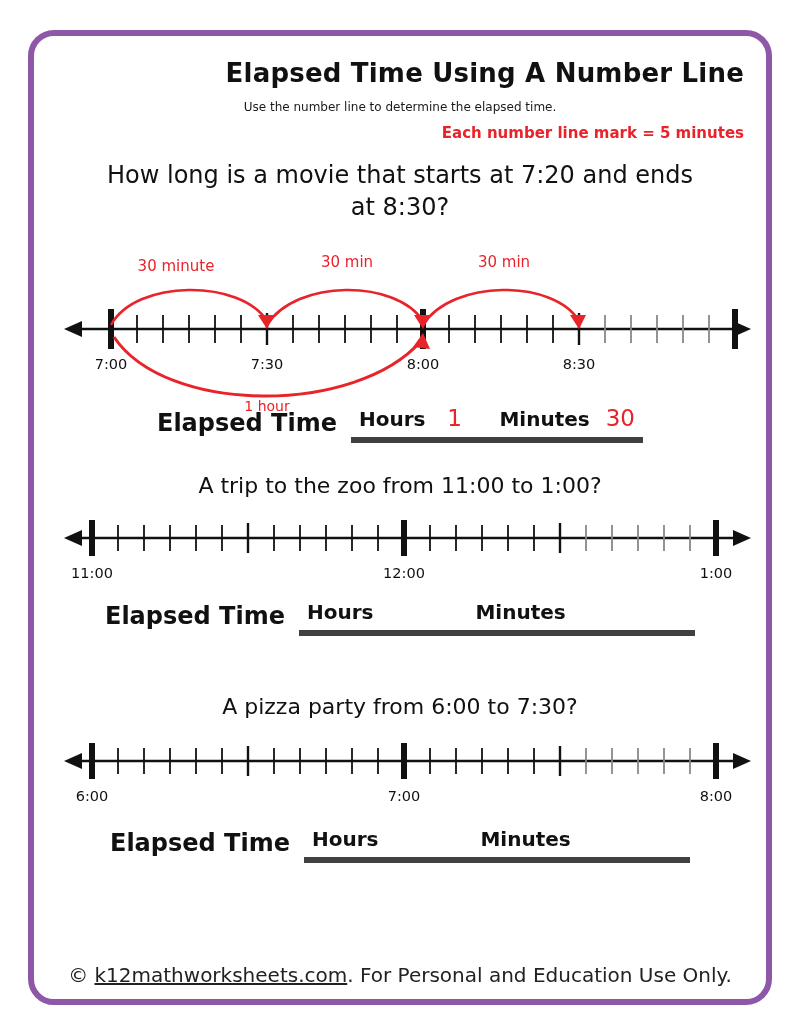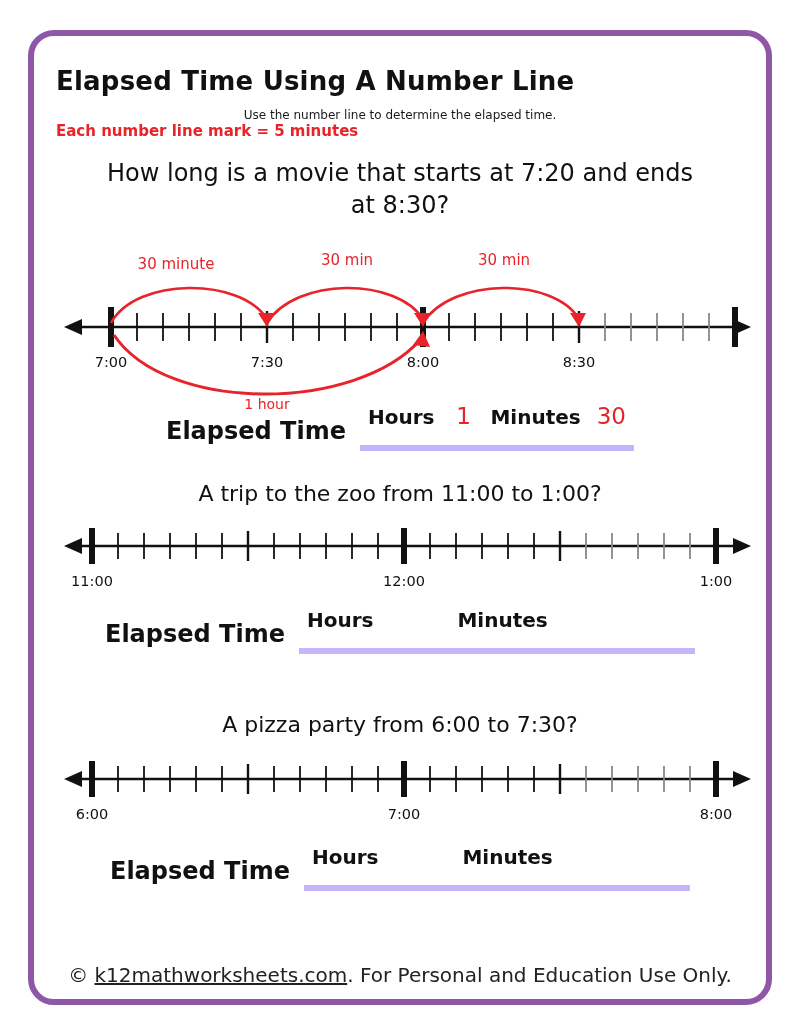--- a/index.html
+++ b/index.html
@@ -26,38 +26,39 @@
     box-sizing: border-box;
     background: #ffffff;
   }
   .inner {
     position: absolute;
     left: 0; top: 0; right: 0; bottom: 0;
     padding: 16px 22px 8px 22px;
     box-sizing: border-box;
   }
   .title {
-    text-align: left;
+    text-align: right;
     font-size: 26px;
     font-weight: bold;
     letter-spacing: 0.2px;
-    margin-top: 14px;
+    margin-top: 6px;
     color: #111;
   }
   .subtitle {
     text-align: center;
     font-size: 12px;
     margin-top: 12px;
     color: #1a1a1a;
   }
   .note {
-    text-align: left;
+    text-align: right;
     font-size: 15px;
     font-weight: bold;
     color: #e8232a;
+    margin-top: 10px;
   }
   .question {
     text-align: center;
     font-size: 24px;
     color: #111;
     line-height: 1.32;
     margin-top: 18px;
     padding: 0 40px;
   }
   .q2, .q3 {
@@ -79,25 +80,25 @@
   }
   .elapsed-label {
     font-size: 24px;
     font-weight: bold;
     color: #111;
     padding-bottom: 6px;
     white-space: nowrap;
   }
   .answer-box {
     position: relative;
-    border-bottom: 6px solid #c4b5fd;
-    padding: 0 8px 16px 8px;
+    border-bottom: 6px solid #404040;
+    padding: 0 8px 6px 8px;
     display: flex;
     align-items: flex-end;
-    gap: 14px;
+    gap: 32px;
   }
   .field {
     display: flex;
     align-items: baseline;
     gap: 16px;
   }
   .field-label {
     font-size: 20px;
     font-weight: bold;
     color: #111;

